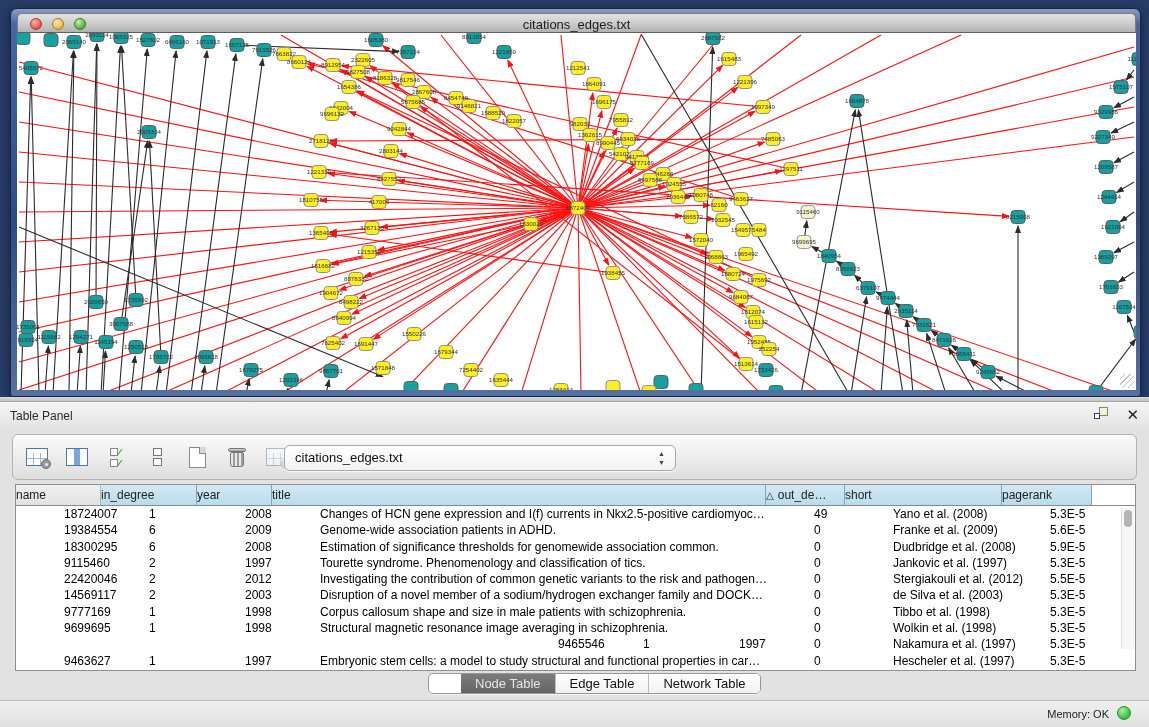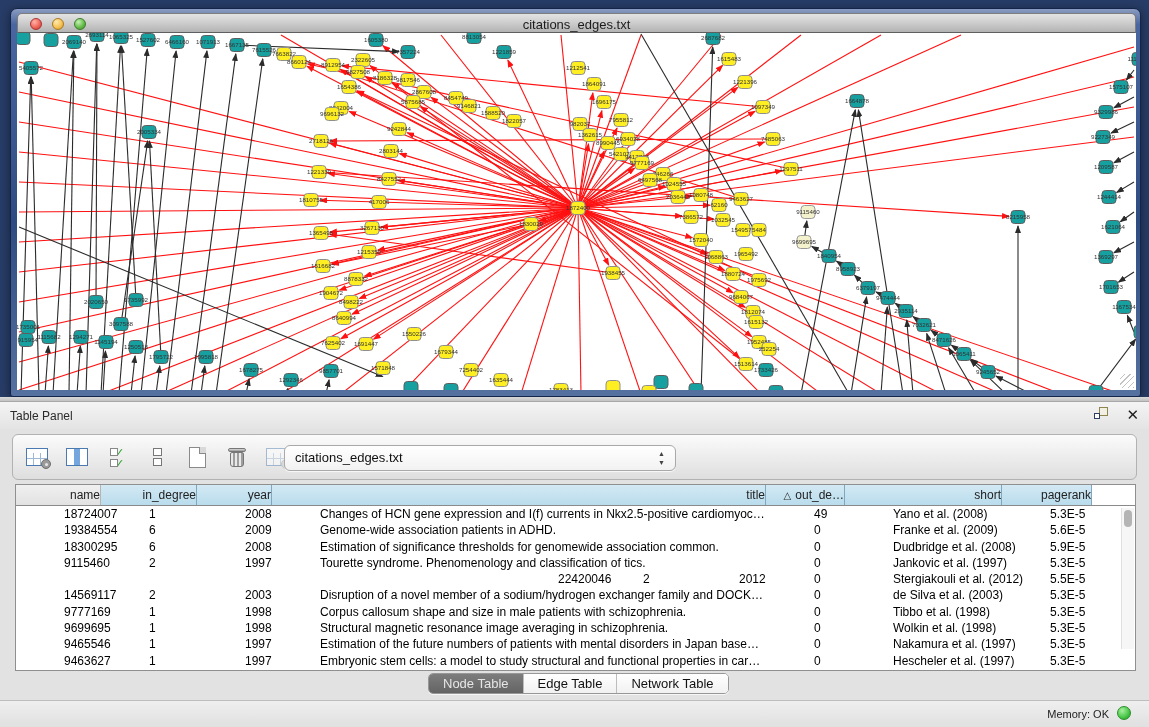--- a/index.html
+++ b/index.html
@@ -44,33 +44,33 @@
   .tools { position:absolute; left:10px; top:8px; display:flex; align-items:center; gap:12px; }
   .tool { width:28px; height:28px; display:flex; align-items:center; justify-content:center; }
   .fx { font-family:"Liberation Serif","DejaVu Serif",serif; font-style:italic; font-weight:bold; font-size:16px; color:#111; }
   .combo { position:absolute; left:271px; top:10px; width:392px; height:26px; background:linear-gradient(180deg,#ffffff,#f2f2f2);
     border:1px solid #a9a9a9; border-radius:6px; font-size:13px; color:#111; line-height:24px; padding-left:10px;
     box-shadow:0 1px 1px rgba(255,255,255,.8); }
   .combo .arrows { position:absolute; right:10px; top:3px; font-size:7px; color:#444; line-height:9px; text-align:center; }
 
   .dtable { position:absolute; left:15px; top:55px; width:1121px; height:187px; border:1px solid #8f8f8f; background:#fff; }
   .thead { display:flex; height:21px; border-bottom:1px solid #8a8a8a; font-size:12px; color:#222; }
-  .th { display:flex; align-items:center; justify-content:flex-end; border-right:1px solid #7fa8c0;
+  .th { display:flex; align-items:center; justify-content:flex-start; border-right:1px solid #7fa8c0;
     background:linear-gradient(180deg,#d3e9f4,#b9dcec); overflow:hidden; white-space:nowrap; }
   .th.gray { background:linear-gradient(180deg,#f0f0f0,#e2e2e2); border-right:1px solid #b5b5b5; }
   .tri { font-size:10px; color:#333; margin-right:4px; }
   .c0{width:85px}.c1{width:96px}.c2{width:75px}.c3{width:494px}.c4{width:79px}.c5{width:157px}.c6{width:90px}
   .tbody { position:relative; font-size:12px; color:#000; }
   .trow { display:flex; height:16.3px; line-height:16.3px;justify-content:flex-end; }
   .td { padding-left:5px; overflow:hidden; white-space:nowrap; }
   .vsb { position:absolute; right:1px; top:23px; width:13px; height:141px; background:#f6f6f6; border-left:1px solid #e0e0e0; }
   .vsb .thumb { position:absolute; left:2px; top:2px; width:8px; height:17px; background:#b4b4b4; border-radius:4px; }
 
   .tabs { position:absolute; left:428px; top:244px; height:21px; display:flex; border:1px solid #979797; border-radius:5px; overflow:hidden;
-    font-size:13px; background:#fff; box-shadow:0 1px 0 rgba(255,255,255,.7); }
+    font-size:13px; background:#fff; box-shadow:0 1px 0 rgba(255,255,255,.7);padding-left:32px; }
   .tab { padding:0 14px; line-height:19px; color:#111; background:linear-gradient(180deg,#ffffff,#f1f1f1); border-right:1px solid #bdbdbd; }
   .tab:last-child { border-right:none; }
   .tab.sel { background:linear-gradient(180deg,#7d7d7d,#646464); color:#e6e6e6; }
 
   .statusbar { position:absolute; left:0; top:700px; width:1149px; height:27px;
     background:linear-gradient(180deg,#efefef,#e0e0e0); border-top:1px solid #bdbdbd; }
   .mem { position:absolute; right:40px; top:7px; font-size:11px; color:#222; }
   .dot { position:absolute; right:18px; top:5px; width:14px; height:14px; border-radius:50%;
     background:radial-gradient(circle at 35% 30%,#a8f0a0,#3fc13f 65%,#289328); border:1px solid #2a8d2a; }
 
@@ -691,20 +691,21 @@
           <div class="td c2">1997</div>
           <div class="td c3">Tourette syndrome. Phenomenology and classification of tics.</div>
           <div class="td c4">0</div>
           <div class="td c5">Jankovic et al. (1997)</div>
           <div class="td c6">5.3E-5</div>
         </div>
         <div class="trow">
           <div class="td c0">22420046</div>
           <div class="td c1">2</div>
           <div class="td c2">2012</div>
+          <div class="td c3">Investigating the contribution of common genetic variants to the risk and pathogen…</div>
           <div class="td c4">0</div>
           <div class="td c5">Stergiakouli et al. (2012)</div>
           <div class="td c6">5.5E-5</div>
         </div>
         <div class="trow">
           <div class="td c0">14569117</div>
           <div class="td c1">2</div>
           <div class="td c2">2003</div>
           <div class="td c3">Disruption of a novel member of a sodium/hydrogen exchanger family and DOCK…</div>
           <div class="td c4">0</div>
@@ -726,21 +727,20 @@
           <div class="td c2">1998</div>
           <div class="td c3">Structural magnetic resonance image averaging in schizophrenia.</div>
           <div class="td c4">0</div>
           <div class="td c5">Wolkin et al. (1998)</div>
           <div class="td c6">5.3E-5</div>
         </div>
         <div class="trow">
           <div class="td c0">9465546</div>
           <div class="td c1">1</div>
           <div class="td c2">1997</div>
-          <div class="td c3">Estimation of the future numbers of patients with mental disorders in Japan base…</div>
           <div class="td c4">0</div>
           <div class="td c5">Nakamura et al. (1997)</div>
           <div class="td c6">5.3E-5</div>
         </div>
         <div class="trow">
           <div class="td c0">9463627</div>
           <div class="td c1">1</div>
           <div class="td c2">1997</div>
           <div class="td c3">Embryonic stem cells: a model to study structural and functional properties in car…</div>
           <div class="td c4">0</div>

